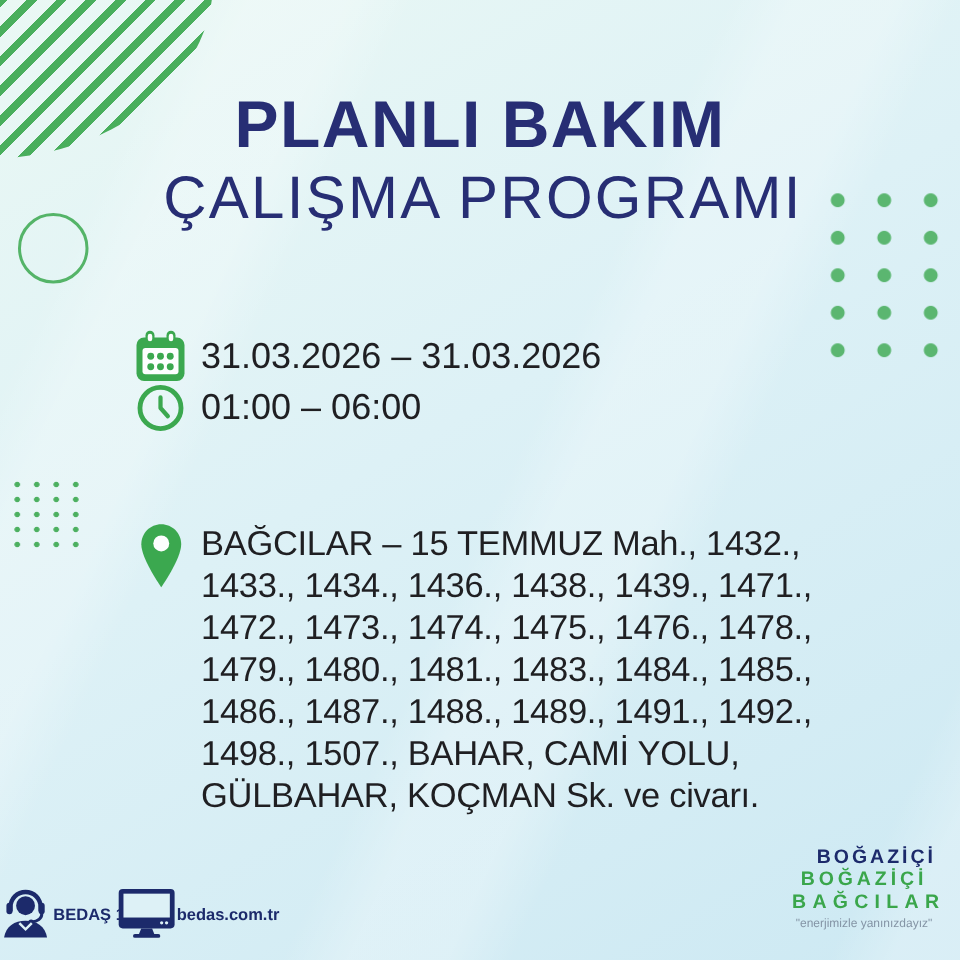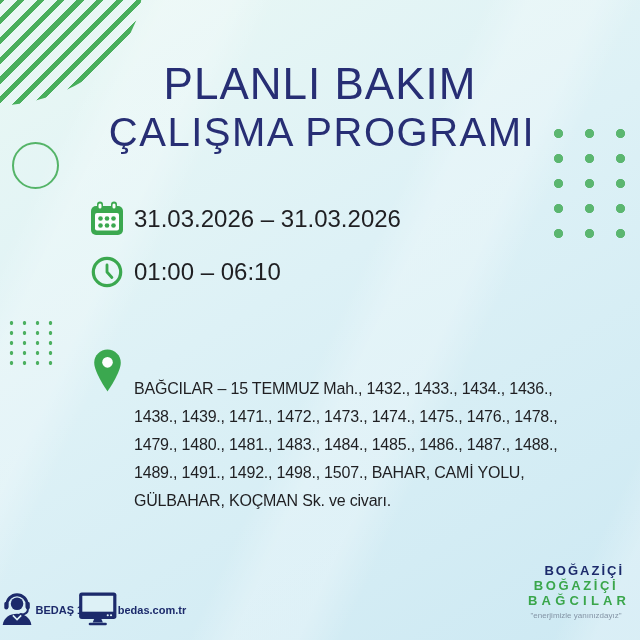--- a/index.html
+++ b/index.html
@@ -28,33 +28,33 @@
   .circle-outline{position:absolute;left:12px;top:142px;width:47px;height:47px;
     border:2.5px solid var(--accent-green);border-radius:50%;opacity:.85;}
   .dots-right{position:absolute;left:543px;top:121px;width:93px;height:125px;opacity:.8;
     background-image:radial-gradient(circle,var(--accent-green) 4.3px,transparent 4.9px);
     background-size:31px 25px;}
   .dots-left{position:absolute;left:5px;top:318px;width:52px;height:50px;opacity:.9;
     background-image:radial-gradient(circle,var(--accent-green) 1.6px,transparent 2.1px);
     background-size:13px 10px;}
   
   .title1{position:absolute;left:0;right:0;top:59px;text-align:center;
-    font-size:44px;font-weight:400;letter-spacing:1px;color:var(--title-navy);}
+    font-size:44px;font-weight:700;letter-spacing:1px;color:var(--title-navy);}
   .title2{position:absolute;left:4px;right:0;top:110px;text-align:center;
     font-size:40px;font-weight:400;letter-spacing:1.5px;color:var(--title-navy);}
   
   .row{position:absolute;left:88px;display:flex;align-items:center;}
   .icon-slot{width:38px;display:flex;justify-content:center;flex:0 0 38px;}
   .row-text{margin-left:8px;font-size:24px;color:var(--body-text);white-space:nowrap;}
-  #row-date{top:199px;height:40px;}
+  #row-date{top:218px;height:40px;}
   #row-time{top:252px;height:40px;}
   #row-work{top:298px;height:42px;}
   #row-location{top:348px;align-items:flex-start;}
-  .location-text{margin-left:8px;width:430px;font-size:16px;line-height:28px;
-    color:var(--body-text);letter-spacing:-0.2px;margin-top:27px;}
+  .location-text{margin-left:8px;width:430px;font-size:23px;line-height:28px;
+    color:var(--body-text);letter-spacing:-0.2px;}
   
   .contact{position:absolute;bottom:14px;display:flex;flex-direction:row;
     align-items:center;transform:translateX(-50%);}
   #contact-1{left:47px;}
   #contact-2{left:132px;text-align:right;}
   #contact-3{left:201px;}
   .contact-label{margin-top:5px;font-size:11px;font-weight:700;
     color:var(--footer-navy);white-space:nowrap;}
   .contact .icon-box{height:38px;display:flex;align-items:flex-end;}
   .brand{position:absolute;right:16px;bottom:20px;width:96px;text-align:center;}
@@ -97,21 +97,21 @@
     <span class="row-text">31.03.2026 – 31.03.2026</span>
   </div>
 
   <div class="row" id="row-time">
     <span class="icon-slot">
       <svg width="34" height="34" viewBox="0 0 36 36">
         <circle cx="18" cy="18" r="14.5" fill="none" stroke="var(--accent-green)" stroke-width="3.4"></circle>
         <path d="M18 10.5V18l5.2 5.8" fill="none" stroke="var(--accent-green)" stroke-width="3" stroke-linecap="round" stroke-linejoin="round"></path>
       </svg>
     </span>
-    <span class="row-text">01:00 – 06:10</span>
+    <span class="row-text">01:00 – 06:00</span>
   </div>
 
 
   <div class="row" id="row-location">
     <span class="icon-slot">
       <svg width="31" height="45" viewBox="0 0 30 44">
         <path d="M15 1.5C7.8 1.5 2 7.3 2 14.5c0 9.6 13 28 13 28s13-18.4 13-28C28 7.3 22.2 1.5 15 1.5z" fill="var(--accent-green)"></path>
         <circle cx="15" cy="14" r="5.2" fill="#fdfefe"></circle>
       </svg>
     </span>

